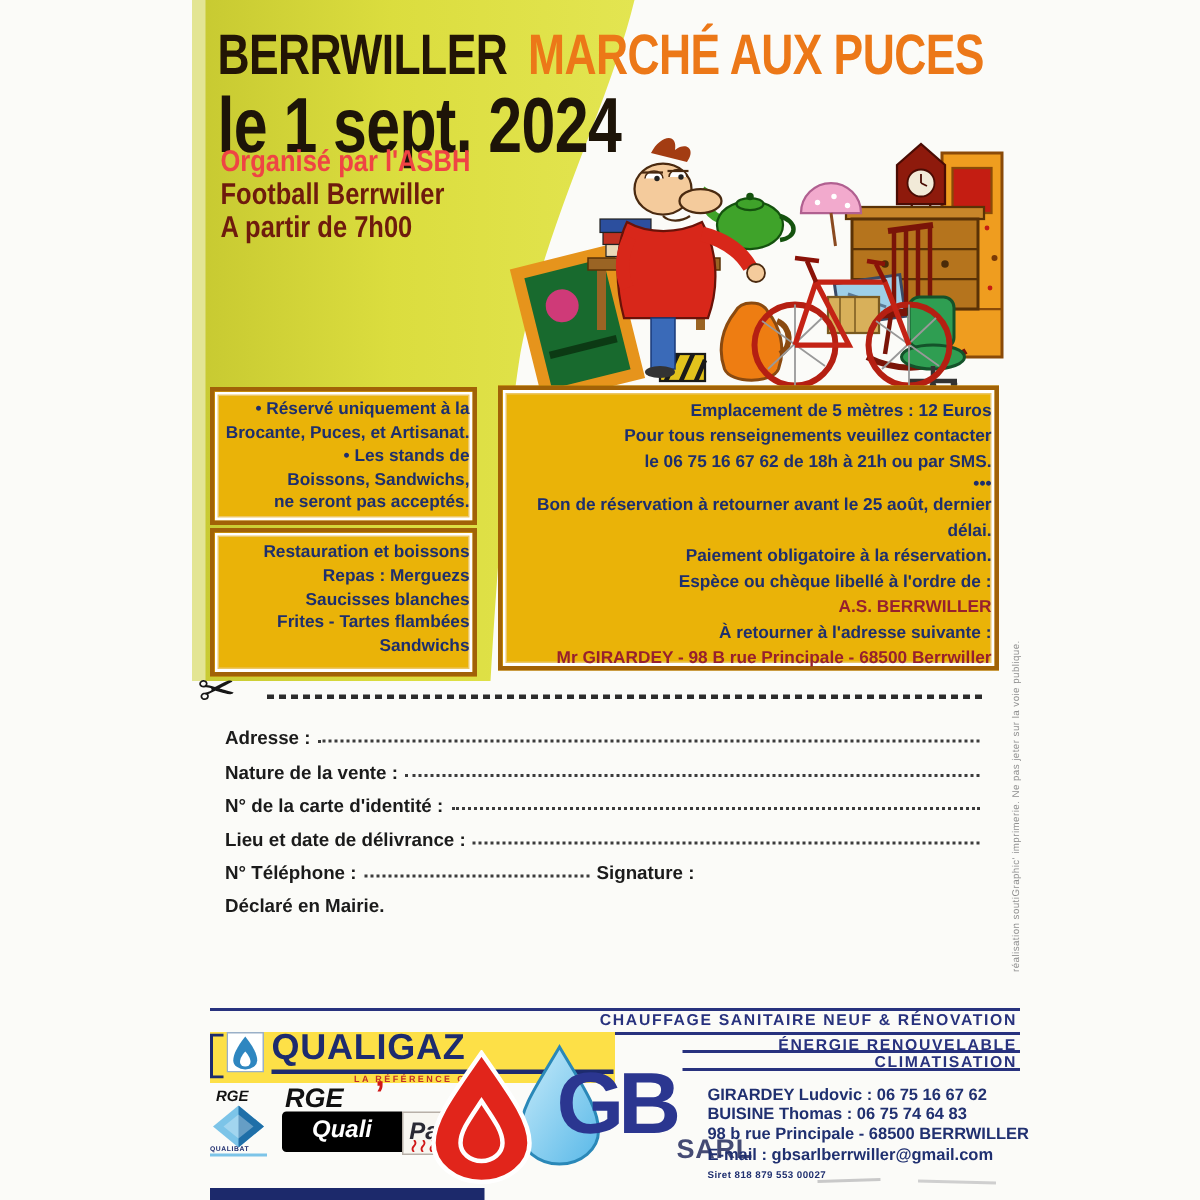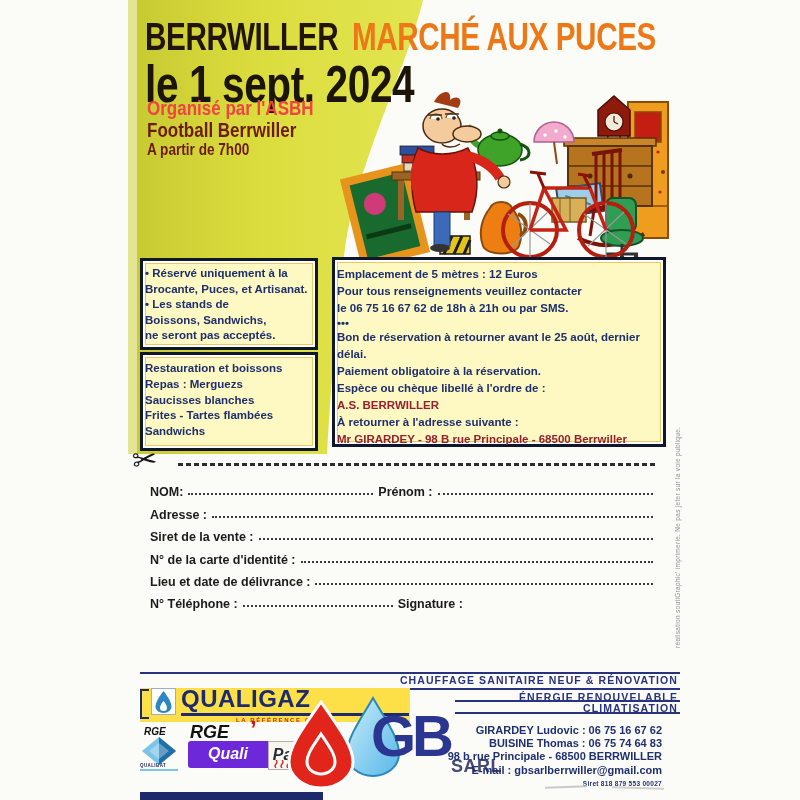--- a/index.html
+++ b/index.html
@@ -1,27 +1,27 @@
 <!DOCTYPE html>
 <html><head>
 <meta charset="utf-8">
 <style>
   html,body{margin:0;padding:0;}
   body{width:800px;height:800px;background:#fbfbf8;font-family:"Liberation Sans",sans-serif;position:relative;overflow:hidden;}
   .abs{position:absolute;}
   .cond{display:inline-block;transform-origin:0 0;transform:scaleX(0.78);white-space:nowrap;font-weight:700;letter-spacing:-0.5px;}
   .cond2{display:inline-block;transform-origin:0 0;transform:scaleX(0.85);white-space:nowrap;font-weight:700;}
-  .goldbox{background:#fef9c3;border:3px solid #0f172a;box-shadow:inset 0 0 0 2px #fff, inset 0 0 0 3px #ecc767;color:#1e2f6d;font-weight:700;text-align:left;}
+  .goldbox{background:#eab308;border:3px solid #a16207;box-shadow:inset 0 0 0 2px #fff, inset 0 0 0 3px #ecc767;color:#1e2f6d;font-weight:700;text-align:right;}
   .goldbox .ln{display:block;}
   .maroon{color:#96202e;}
   .formrow{display:flex;align-items:flex-end;height:22.4px;font-size:12.5px;font-weight:700;color:#1b1b1b;}
   .dl{flex:1 1 auto;height:0;border-bottom:2px dotted #3b3b3b;margin:0 5px 4px 5px;}
   .fline{position:absolute;height:2px;background:#28327e;}
   .svc{position:absolute;right:122px;text-align:center;font-size:10.5px;font-weight:700;letter-spacing:1.1px;color:#28327e;white-space:nowrap;}
-  .contact{position:absolute;right:138px;top:724px;text-align:right;font-size:11px;font-weight:700;color:#203070;line-height:13.2px;white-space:nowrap;}
+  .contact{position:absolute;right:114px;top:724px;font-size:11px;font-weight:700;color:#203070;line-height:13.2px;white-space:nowrap;}
   .contact .ln{display:block;}
   .siret{font-size:6.5px;letter-spacing:0.3px;font-weight:700;color:#203070;}
   .sidenote{position:absolute;left:674px;top:648px;transform-origin:0 0;transform:rotate(-90deg);font-size:6.5px;color:#8f8f8f;white-space:nowrap;letter-spacing:0.3px;}
   .cutline{position:absolute;left:178px;top:463px;width:480px;height:2.5px;background:repeating-linear-gradient(90deg,#2c2c2c 0 5px,transparent 5px 8px);}
   .scis{position:absolute;left:132px;top:442px;font-size:30px;color:#171717;transform:rotate(-6deg);}
   .qg-text{font-size:24px;font-weight:700;color:#1d2b6e;letter-spacing:0.5px;}
   .tiny{font-size:6px;}
 </style>
 </head>
 <body>
@@ -36,21 +36,21 @@
   </defs>
   <path d="M0,0 L295,0 C278,70 235,150 219,235 C210,290 203,385 199,454 L0,454 Z" fill="url(#yg)"></path>
   <rect x="0" y="0" width="9" height="454" fill="#ecedb4" opacity="0.75"></rect>
 </svg>
 
 <div class="abs" style="left:145px;top:16px;font-size:38px;color:#221505;text-align:right;"><span class="cond">BERRWILLER</span></div>
 <div class="abs" style="left:352px;top:16px;font-size:38px;color:#ec7818;"><span class="cond">MARCHÉ AUX PUCES</span></div>
 <div class="abs" style="left:145px;top:54px;font-size:52px;color:#1d1408;"><span class="cond">le 1 sept. 2024</span></div>
 <div class="abs" style="left:147px;top:97px;font-size:20px;color:#ef4444;"><span class="cond2">Organisé par l'ASBH</span></div>
 <div class="abs" style="left:147px;top:119px;font-size:20px;color:#6e1b0d;"><span class="cond2">Football Berrwiller</span></div>
-<div class="abs" style="left:147px;top:141px;font-size:16px;color:#6e1b0d;"><span class="cond2">A partir de 7h00</span></div>
+<div class="abs" style="left:147px;top:141px;font-size:20px;color:#6e1b0d;"><span class="cond2">A partir de 7h00</span></div>
 
 <svg class="abs" style="left:322px;top:86px;" width="348" height="172" viewBox="0 0 348 172">
 
   <g>
     <rect x="306" y="16" width="40" height="136" fill="#ef9d1f" stroke="#8a4a08" stroke-width="2"></rect>
     <rect x="313" y="26" width="26" height="30" fill="#c41d12" stroke="#8a4a08" stroke-width="1.5"></rect>
     <circle cx="311" cy="86" r="2" fill="#7a3a06"></circle>
       <circle cx="341" cy="86" r="2" fill="#7a3a06"></circle>
     <line x1="306" y1="120" x2="346" y2="120" stroke="#8a4a08" stroke-width="1.5"></line>
     <circle cx="318" cy="70" r="1.6" fill="#c41d12"></circle>
@@ -206,45 +206,42 @@
   <span class="ln maroon">A.S.  BERRWILLER</span>
   <span class="ln">À retourner à l'adresse suivante :</span>
   <span class="ln maroon">Mr GIRARDEY - 98 B rue Principale - 68500 Berrwiller</span>
 </div>
 
 <div class="scis">✂</div>
 <div class="cutline"></div>
 
 <div class="abs" style="left:150px;top:477px;width:508px;">
   <div class="formrow">
-    <span>NOM:</span>
-    <span class="dl" style="flex:0 0 185px;"></span>
-    <span>Prénom :</span>
-    <span class="dl"></span>
-  </div>
-  <div class="formrow">
     <span>Adresse :</span>
     <span class="dl"></span>
   </div>
   <div class="formrow">
-    <span>Siret de la vente :</span>
+    <span>Nature de la vente :</span>
     <span class="dl"></span>
   </div>
   <div class="formrow">
     <span>N° de la carte d'identité :</span>
     <span class="dl"></span>
   </div>
   <div class="formrow">
     <span>Lieu et date de délivrance :</span>
     <span class="dl"></span>
   </div>
   <div class="formrow">
     <span>N° Téléphone :</span>
     <span class="dl" style="flex:0 0 150px;"></span>
     <span>Signature :</span>
+  </div>
+  <div class="formrow">
+    <span>Déclaré en Mairie.</span>
   </div>
 </div>
 
 <div class="sidenote">réalisation soutiGraphic' imprimerie. Ne pas jeter sur la voie publique.</div>
 
 <div class="fline" style="left:140px;top:672px;width:540px;"></div>
 <div class="svc" style="top:674px;">CHAUFFAGE SANITAIRE NEUF &amp; RÉNOVATION</div>
 <div class="fline" style="left:140px;top:688px;width:540px;"></div>
 <div class="svc" style="top:691px;">ÉNERGIE RENOUVELABLE</div>
 <div class="fline" style="left:455px;top:700px;width:225px;"></div>
@@ -272,21 +269,21 @@
     <polygon points="17,0 34,14 17,28" fill="#1f6fa8"></polygon>
     <polygon points="17,6 27,14 17,22 7,14" fill="#eaf6fc" opacity="0.35"></polygon>
   </svg>
   <span class="abs" style="left:2px;top:37px;font-size:4.5px;font-weight:700;color:#1d2b6e;letter-spacing:0.4px;">QUALIBAT</span>
   <div class="abs" style="left:2px;top:43px;width:38px;height:1.5px;background:#7cc4e8;"></div>
 </div>
 
 <div class="abs" style="left:188px;top:722px;width:118px;height:48px;">
   <span class="abs" style="left:2px;top:0;font-size:18px;font-style:italic;font-weight:700;color:#111;">RGE</span>
   <span class="abs" style="left:62px;top:-6px;font-size:24px;font-weight:700;color:#d01818;">’</span>
-  <div class="abs" style="left:0;top:19px;width:80px;height:27px;background:#6d28d9;border-radius:3px 0 0 3px;color:#fff;font-style:italic;font-weight:700;font-size:16px;text-align:center;line-height:26px;"><span>Quali</span></div>
+  <div class="abs" style="left:0;top:19px;width:80px;height:27px;background:#000000;border-radius:3px 0 0 3px;color:#fff;font-style:italic;font-weight:700;font-size:16px;text-align:center;line-height:26px;"><span>Quali</span></div>
   <div class="abs" style="left:80px;top:19px;width:36px;height:27px;background:#f8f6f0;border:1px solid #b8b0a8;color:#2a2a34;font-style:italic;font-weight:700;font-size:16px;text-align:center;line-height:25px;"><span>Pac</span></div>
   <svg class="abs" style="left:86px;top:38px;" width="20" height="8" viewBox="0 0 20 8">
     <path d="M2,0 q2,2 0,4 q-2,2 0,4 M8,0 q2,2 0,4 q-2,2 0,4 M14,0 q2,2 0,4 q-2,2 0,4" stroke="#d01818" stroke-width="1.2" fill="none"></path>
   </svg>
 </div>
 
 <div class="abs" style="left:283px;top:694px;width:200px;height:100px;">
   <svg class="abs" style="left:58px;top:2px;" width="64" height="82" viewBox="0 0 64 82">
     <defs>
         <linearGradient id="bd" x1="0" y1="0" x2="1" y2="1">

